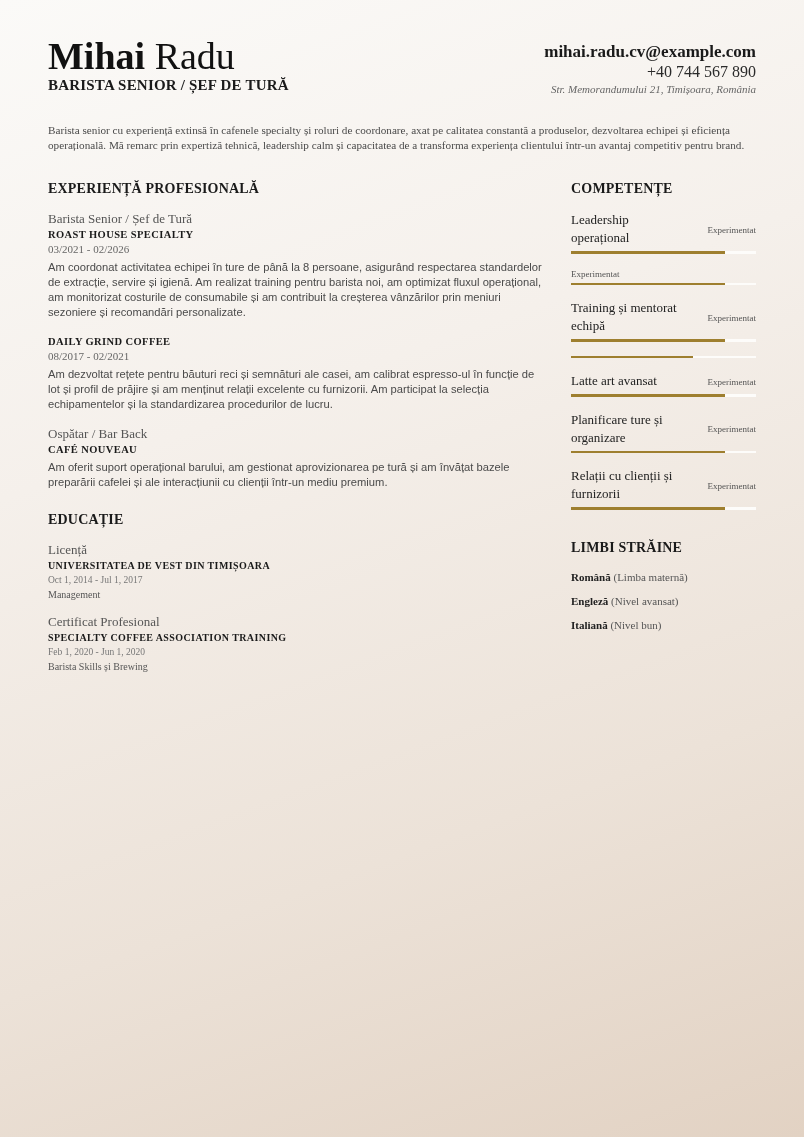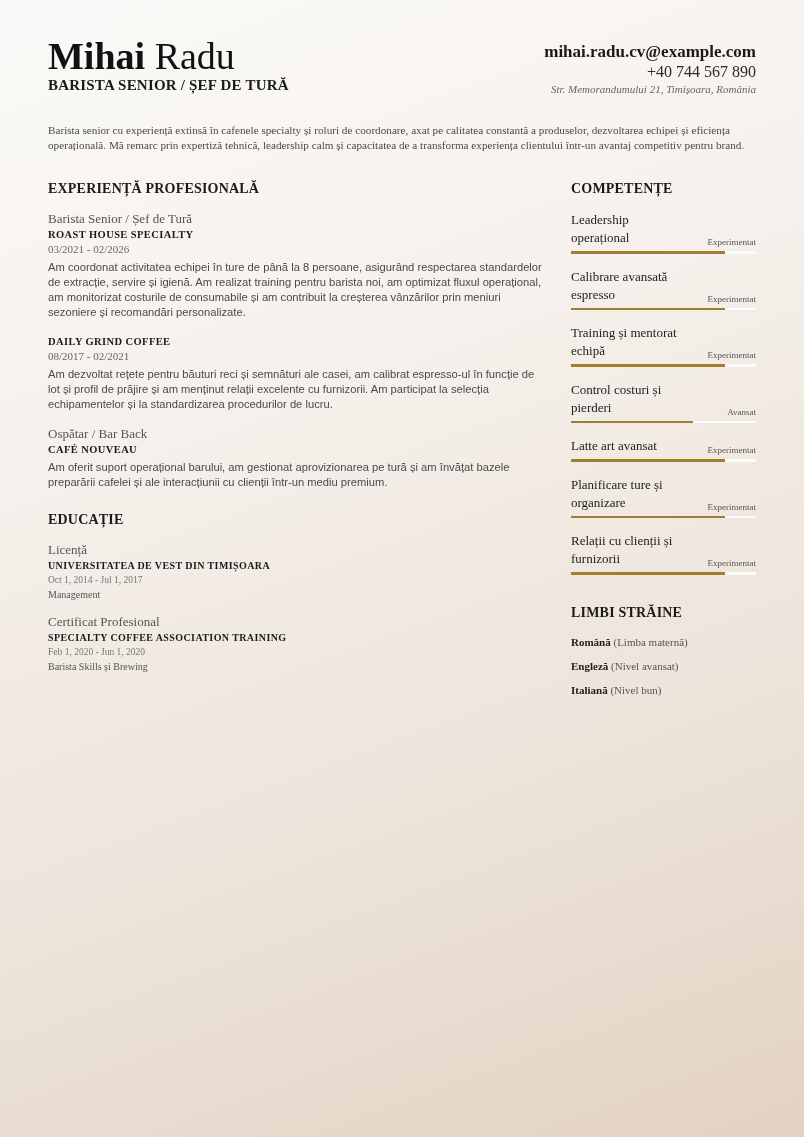--- a/index.html
+++ b/index.html
@@ -38,21 +38,21 @@
   .job-desc { font-family: Liberation Sans, sans-serif; font-size: 11.2px; line-height: 15px; color: #4a4a4a; margin-top: 3px; }
 
   .edu-section { margin-top: 22px; }
   .edu { margin-bottom: 12px; }
   .edu-degree { font-family: "Liberation Serif", serif; font-size: 13px; color: #555; line-height: 16px; }
   .edu-school { font-family: "Liberation Serif", serif; font-weight: bold; font-size: 10px; color: #1a1a1a; letter-spacing: 0.4px; line-height: 15px; }
   .edu-dates { font-family: "Liberation Serif", serif; font-size: 9.5px; color: #777; line-height: 14px; }
   .edu-field { font-family: Liberation Serif, serif; font-size: 10px; color: #555; line-height: 15px; }
 
   .skill { margin-bottom: 14px; }
-  .skill-top { display: flex; justify-content: space-between; align-items: flex-end; }
+  .skill-top { display: flex; justify-content: space-between; align-items: center; }
   .skill-name { font-family: "Liberation Serif", serif; font-size: 13px; color: #222; line-height: 18px; width: 118px; }
   .skill-level { font-family: "Liberation Serif", serif; font-size: 9px; color: #555; margin-top: 1px; white-space: nowrap; }
   .skill-bar { position: relative; height: 2.5px; background: #fdfcfa; margin-top: 4px; }
   .skill-fill { position: absolute; left: 0; top: 0; bottom: 0; background: #9e7f2f; }
 
   .lang-section { margin-top: 30px; }
   .lang { font-family: "Liberation Serif", serif; font-size: 11px; line-height: 14px; margin-bottom: 10px; color: #555; }
   .lang .lname { font-weight: bold; color: #222; }
 </style>
 </head>
@@ -128,41 +128,36 @@
           <div class="skill-top">
               <span class="skill-name">Leadership operațional</span>
               <span class="skill-level">Experimentat</span>
             </div>
           <div class="skill-bar">
               <div class="skill-fill" style="width: 83%; background: rgb(158, 127, 47);"></div>
             </div>
         </div>
         <div class="skill">
           <div class="skill-top">
-              <span class="skill-name">Calibrare avansată espresso</span>
               <span class="skill-level">Experimentat</span>
             </div>
           <div class="skill-bar">
               <div class="skill-fill" style="width: 83%; background: rgb(158, 127, 47);"></div>
             </div>
         </div>
         <div class="skill">
           <div class="skill-top">
               <span class="skill-name">Training și mentorat echipă</span>
               <span class="skill-level">Experimentat</span>
             </div>
           <div class="skill-bar">
               <div class="skill-fill" style="width: 83%; background: rgb(158, 127, 47);"></div>
             </div>
         </div>
         <div class="skill">
-          <div class="skill-top">
-              <span class="skill-name">Control costuri și pierderi</span>
-              <span class="skill-level">Avansat</span>
-            </div>
           <div class="skill-bar">
               <div class="skill-fill" style="width: 66%; background: rgb(158, 127, 47);"></div>
             </div>
         </div>
         <div class="skill">
           <div class="skill-top">
               <span class="skill-name">Latte art avansat</span>
               <span class="skill-level">Experimentat</span>
             </div>
           <div class="skill-bar">

